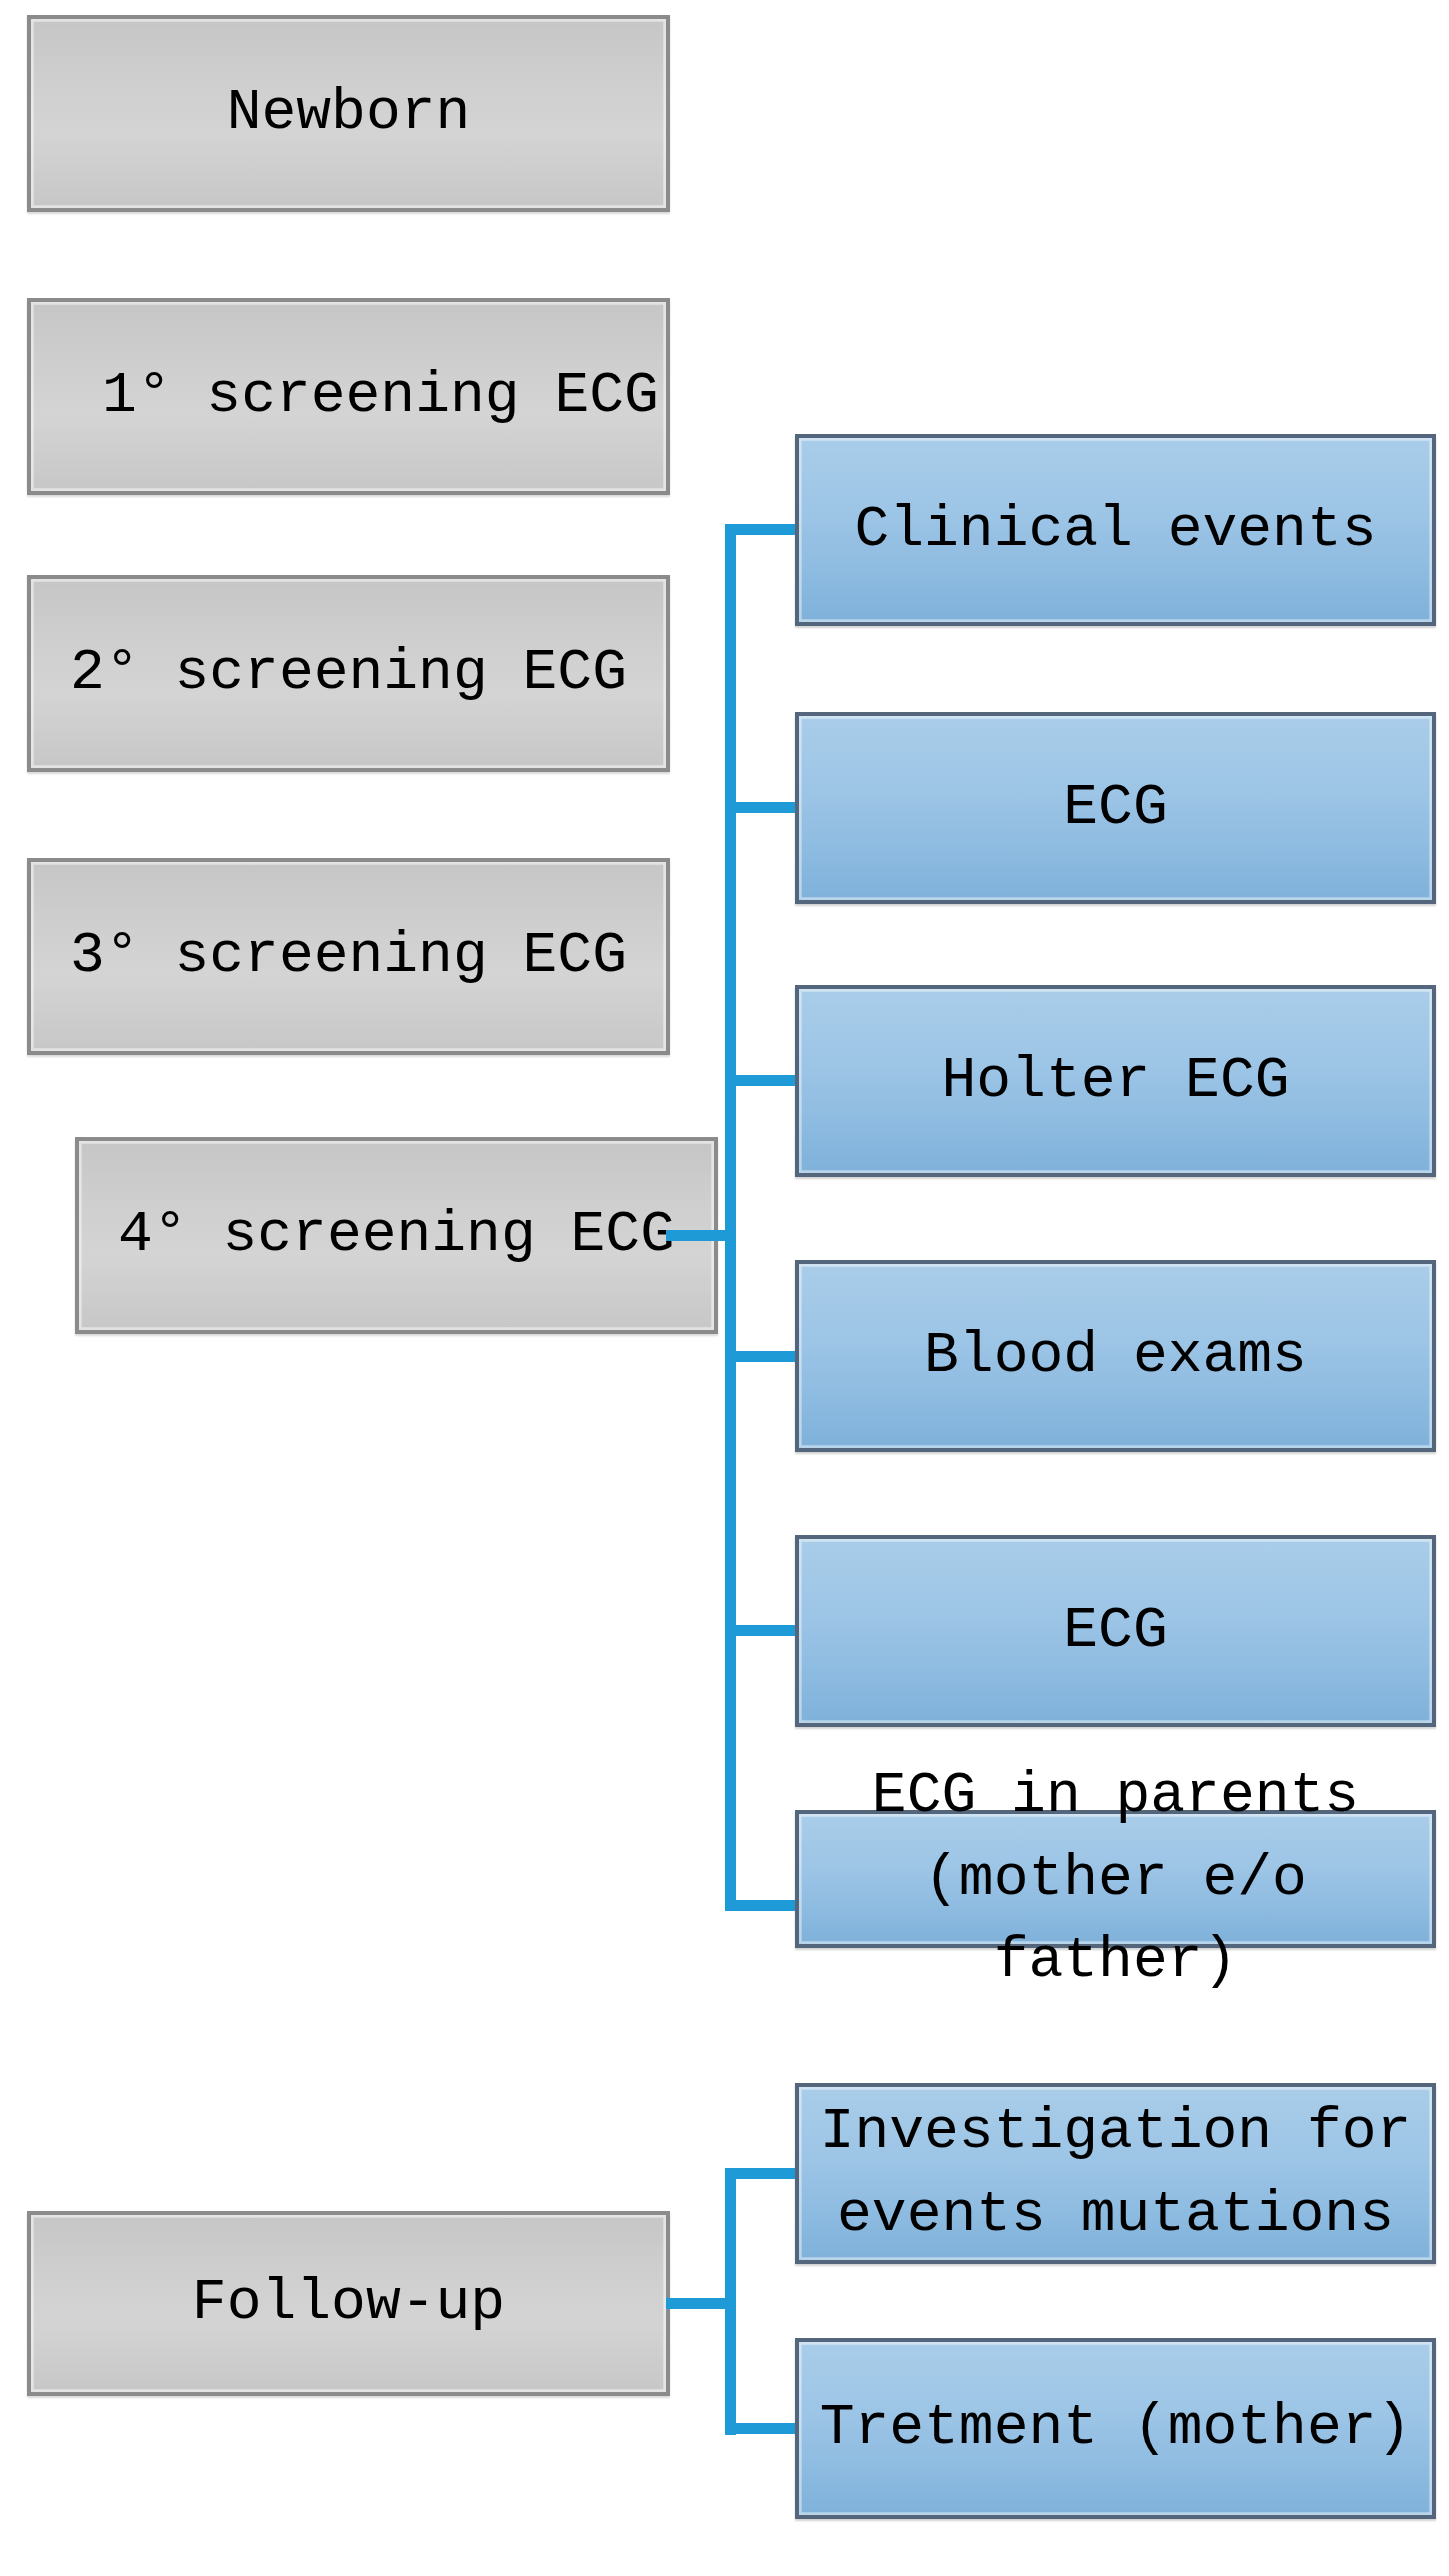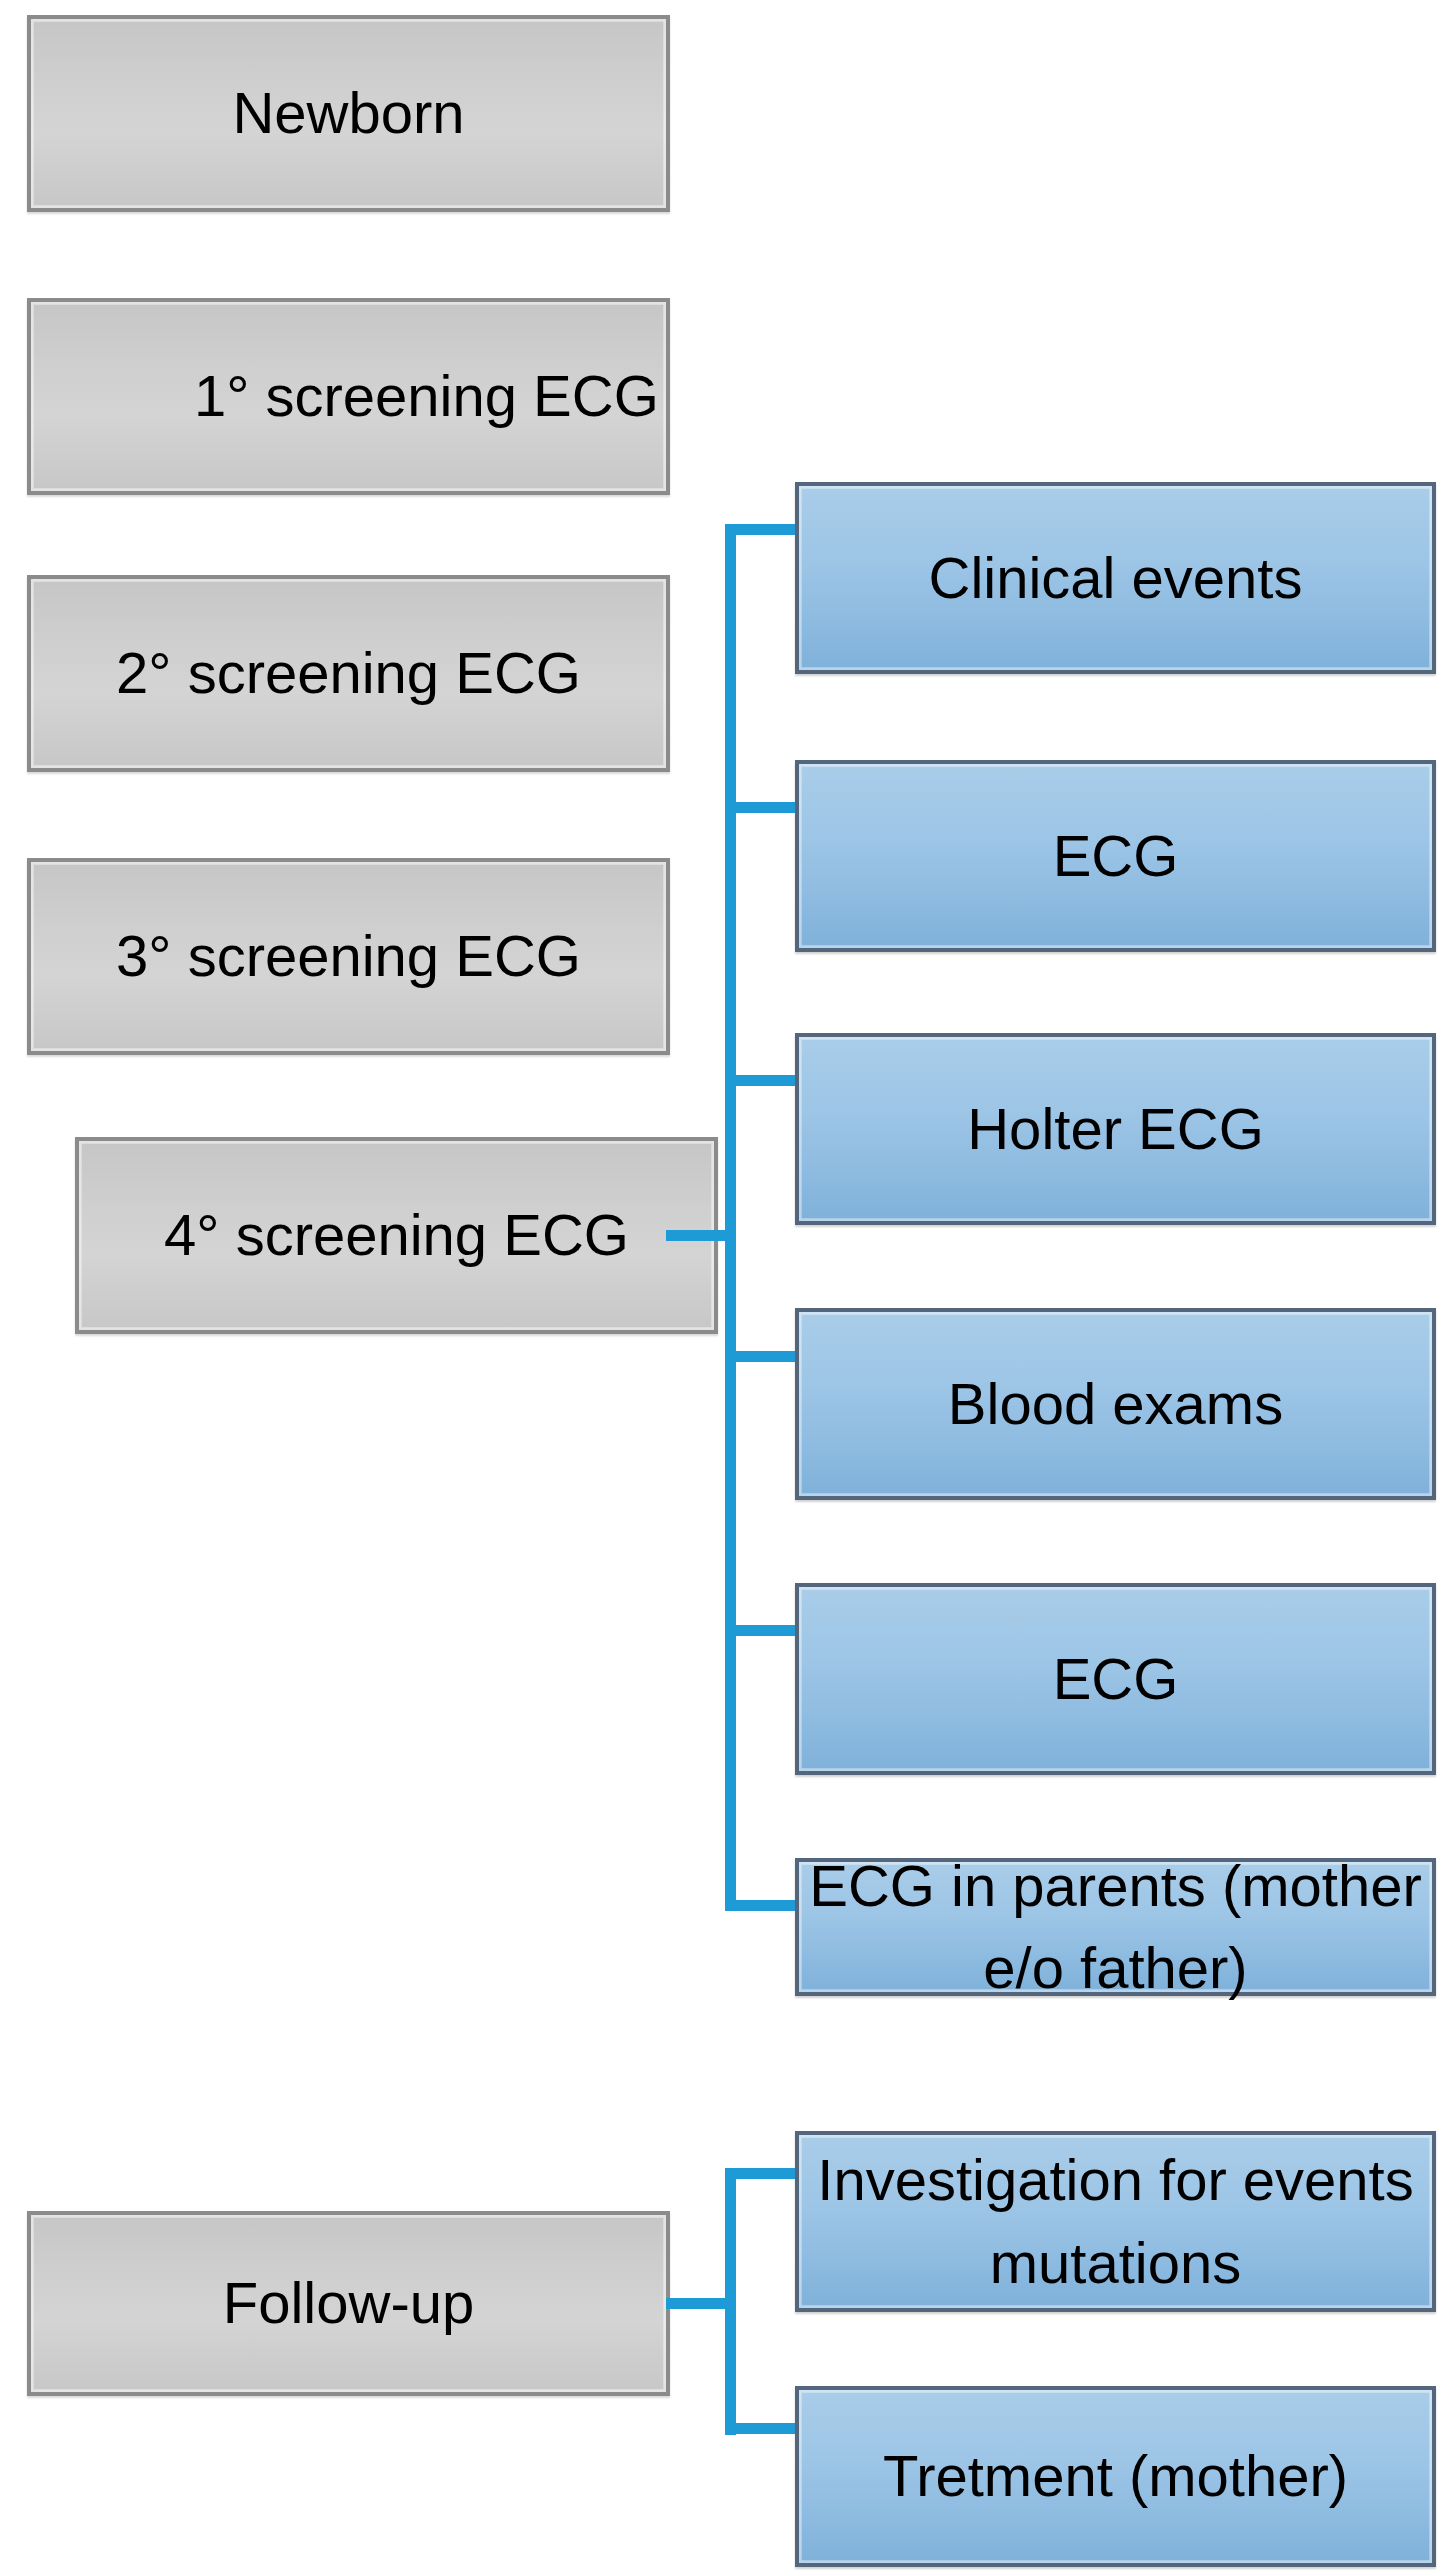--- a/index.html
+++ b/index.html
@@ -5,21 +5,21 @@
   html, body {
     margin: 0;
     padding: 0;
     background: #ffffff;
   }
   #canvas {
     position: relative;
     width: 1449px;
     height: 2576px;
     background: var(--background, #ffffff);
-    font-family: Liberation Sans, sans-serif;
+    font-family: Liberation Mono, monospace;
     color: var(--text, #000000);
     overflow: hidden;
   }
   .gbox, .bbox {
     position: absolute;
     box-sizing: border-box;
     display: flex;
     align-items: center;
     justify-content: center;
     text-align: center;
@@ -33,21 +33,20 @@
     border: 4.5px solid var(--left-box-border, #8b8b8b);
     background: linear-gradient(180deg, #c6c6c6 0%, #cfcfcf 35%, #d4d4d4 60%, #c7c7c7 100%);
     box-shadow: inset 0 0 0 2.7px rgba(255,255,255,0.5), 0 1.8px 1.8px rgba(0,0,0,0.15);
   }
   .bbox {
     left: 795px;
     width: 641px;
     border: 4.5px solid var(--right-box-border, #53667b);
     background: linear-gradient(180deg, #a9cde9 0%, #9dc5e6 40%, #8fbce1 70%, #7fb1da 100%);
     box-shadow: inset 0 0 0 2.7px rgba(255,255,255,0.45), 0 1.8px 1.8px rgba(0,0,0,0.18);
-    margin-top: 48px;
   }
   .conn {
     position: absolute;
     background: var(--connector, #1e9bd7);
   }
   .label {
     display: block;
     width: 100%;
   }
 </style>

